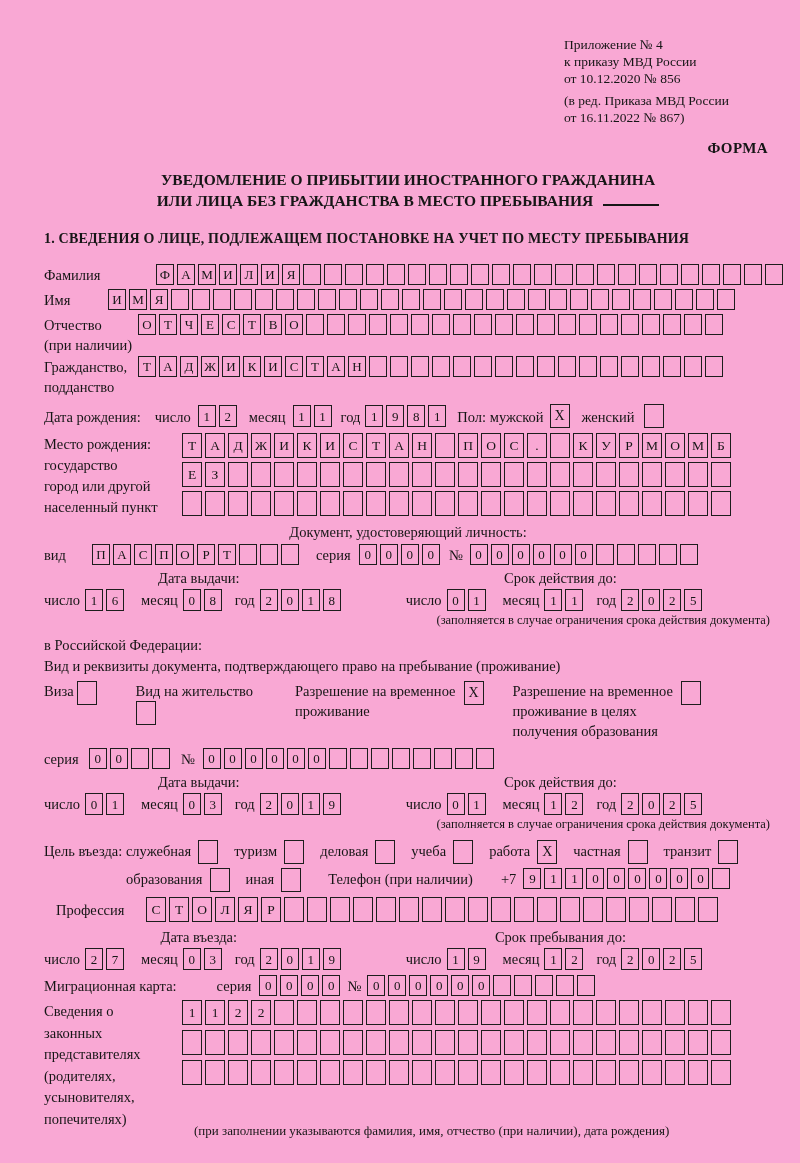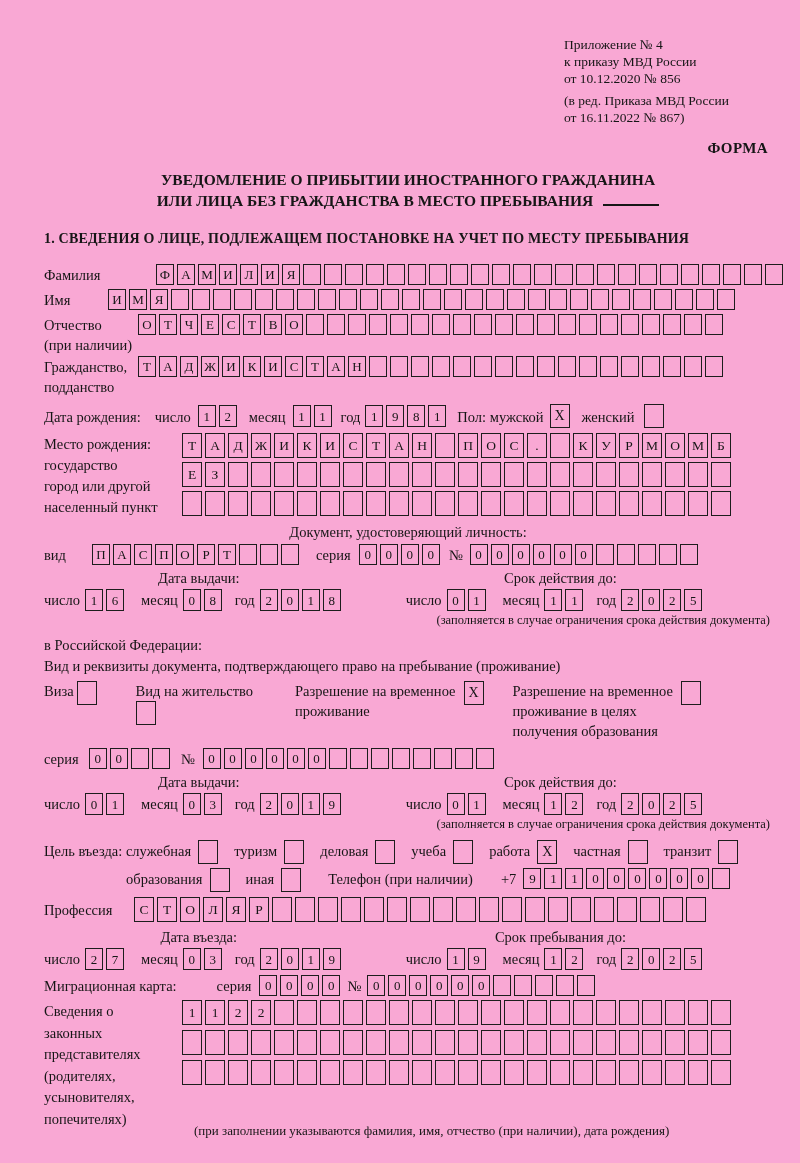--- a/index.html
+++ b/index.html
@@ -601,21 +601,21 @@
         <span class="cell">0</span>
         <span class="cell">0</span>
         <span class="cell">0</span>
         <span class="cell">0</span>
         <span class="cell">0</span>
         <span class="cell">0</span>
         <span class="cell"></span>
       </span>
   </div>
 
-  <div class="frow" style="align-items:center;margin-top:6px;">
+  <div class="frow" style="align-items:center;margin-top:6px;margin-left:12px;">
     <span class="lbl" style="width:90px;">Профессия</span>
     <span class="boxes wide">
         <span class="cell">С</span>
         <span class="cell">Т</span>
         <span class="cell">О</span>
         <span class="cell">Л</span>
         <span class="cell">Я</span>
         <span class="cell">Р</span>
         <span class="cell"></span>
         <span class="cell"></span>

